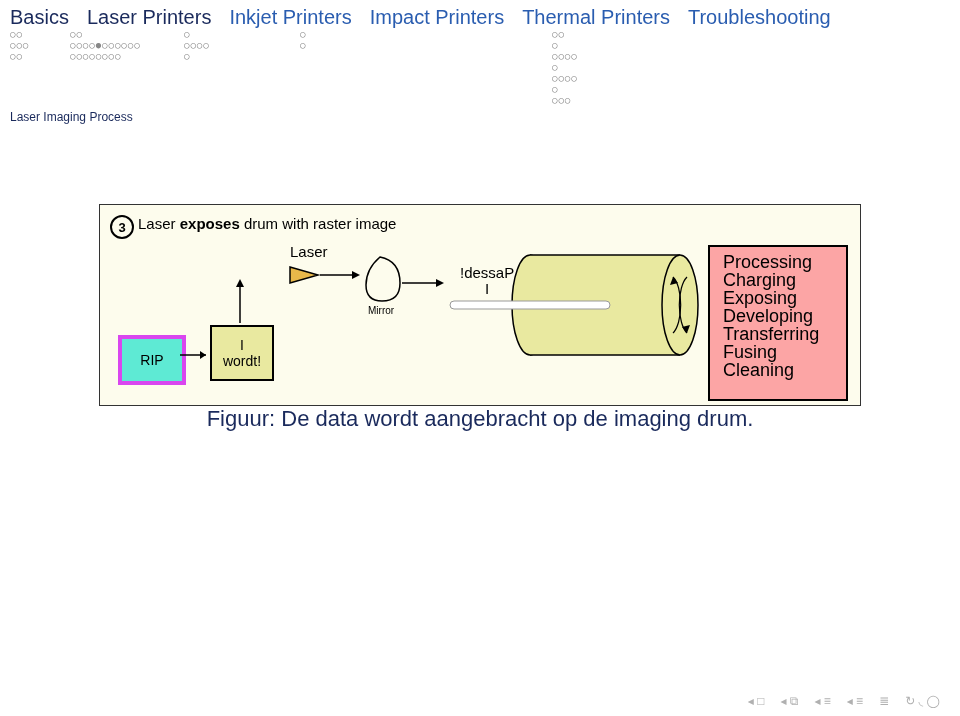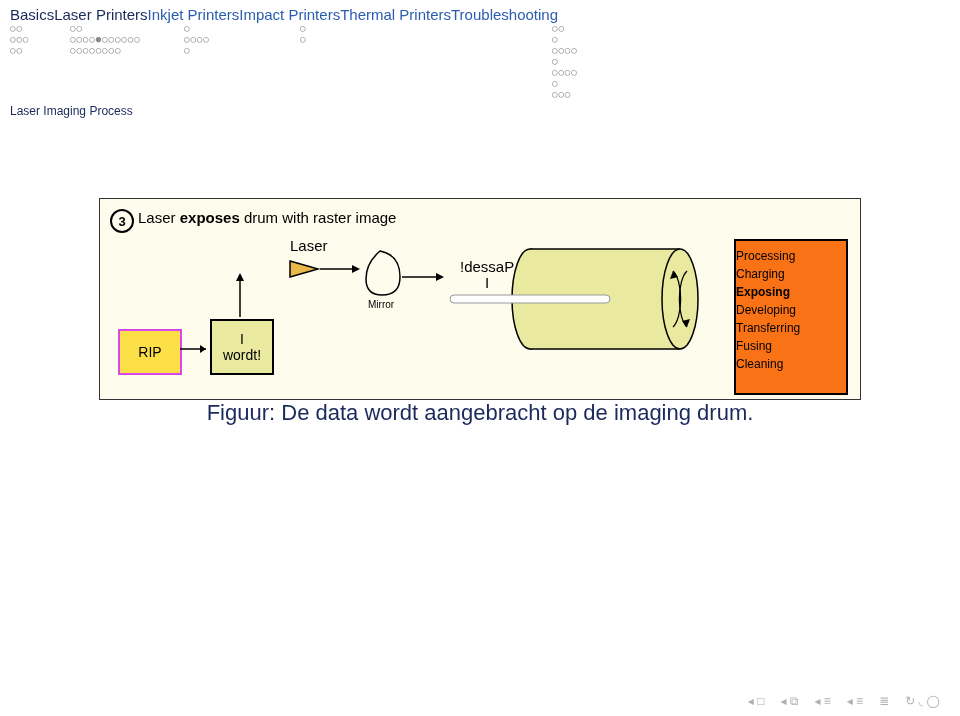--- a/index.html
+++ b/index.html
@@ -1,34 +1,34 @@
 <!DOCTYPE html>
 <html><head>
 <meta charset="utf-8">
 <style>
   html,body{margin:0;padding:0;width:960px;height:716px;background:#fff;font-family:"Segoe UI",Arial,sans-serif;color:#1a2a5c;overflow:hidden}
-  .nav{display:flex;padding:6px 10px 0 10px;font-size:15px}
+  .nav{display:flex;gap:18px;padding:6px 10px 0 10px;font-size:20px}
   .nav-item{white-space:nowrap}
   .nav-item.active{font-weight:400;color:#1a2a5c}
   .nav-item.link{color:#2a5db0;cursor:pointer}
   .dots-row{display:flex;gap:18px;padding:0 10px;font-size:15px;line-height:12px}
   .dots-cell{font-family:monospace;letter-spacing:1px;color:#888;font-size:9px;line-height:11px;white-space:pre}
   .section-title{padding:4px 10px 0 10px;font-size:12px;color:#1a2a5c}
   .figure-area{display:flex;justify-content:center;margin-top:80px}
   .figure{width:760px;height:200px;background:#fdfced;border:1px solid #333;position:relative;font-family:Arial,sans-serif;color:#000}
   .step-badge{position:absolute;left:10px;top:10px;width:20px;height:20px;border:2px solid #000;border-radius:50%;display:flex;align-items:center;justify-content:center;font-weight:bold;font-size:13px;background:#fdfced}
   .step-title{position:absolute;left:38px;top:10px;font-size:15px}
   .step-title b{font-weight:bold}
-  .rip-box{position:absolute;left:18px;top:130px;width:60px;height:42px;border:2px solid #d946ef;background:#fde047;display:flex;align-items:center;justify-content:center;font-size:14px}
+  .rip-box{position:absolute;left:18px;top:130px;width:60px;height:42px;border:4px solid #d946ef;background:#5eead4;display:flex;align-items:center;justify-content:center;font-size:14px}
   .passed-box{position:absolute;left:110px;top:120px;width:60px;height:52px;border:2px solid #000;background:#e9e9a0;display:flex;flex-direction:column;align-items:center;justify-content:center;font-size:14px;line-height:16px;text-align:center}
   .laser-label{position:absolute;left:190px;top:38px;font-size:15px}
   .mirror-label{position:absolute;left:268px;top:100px;font-size:10px}
   .dessa-label{position:absolute;left:360px;top:60px;font-size:15px;text-align:center;line-height:16px}
-  .stage-box{position:absolute;right:12px;top:40px;width:110px;height:140px;border:2px solid #000;background:#f97316;padding:6px 0;font-size:12px;line-height:18px}
-  .stage-box .bold{font-weight:bold}
+  .stage-box{position:absolute;right:12px;top:40px;width:110px;height:140px;border:2px solid #000;background:#fca5a5;padding:6px 13px;font-size:18px;line-height:18px}
+  .stage-box .bold{font-weight:normal}
   .caption{text-align:center;font-size:22px;color:#1a2a5c}
   .footer{position:absolute;bottom:8px;right:20px;display:flex;gap:16px;align-items:center;color:#b0b0b0;font-size:12px}
   .footer span{display:inline-flex;align-items:center;gap:3px}
   svg{display:block}
 </style>
 </head>
 <body>
 
 <div class="nav">
   <span class="nav-item">Basics</span>

